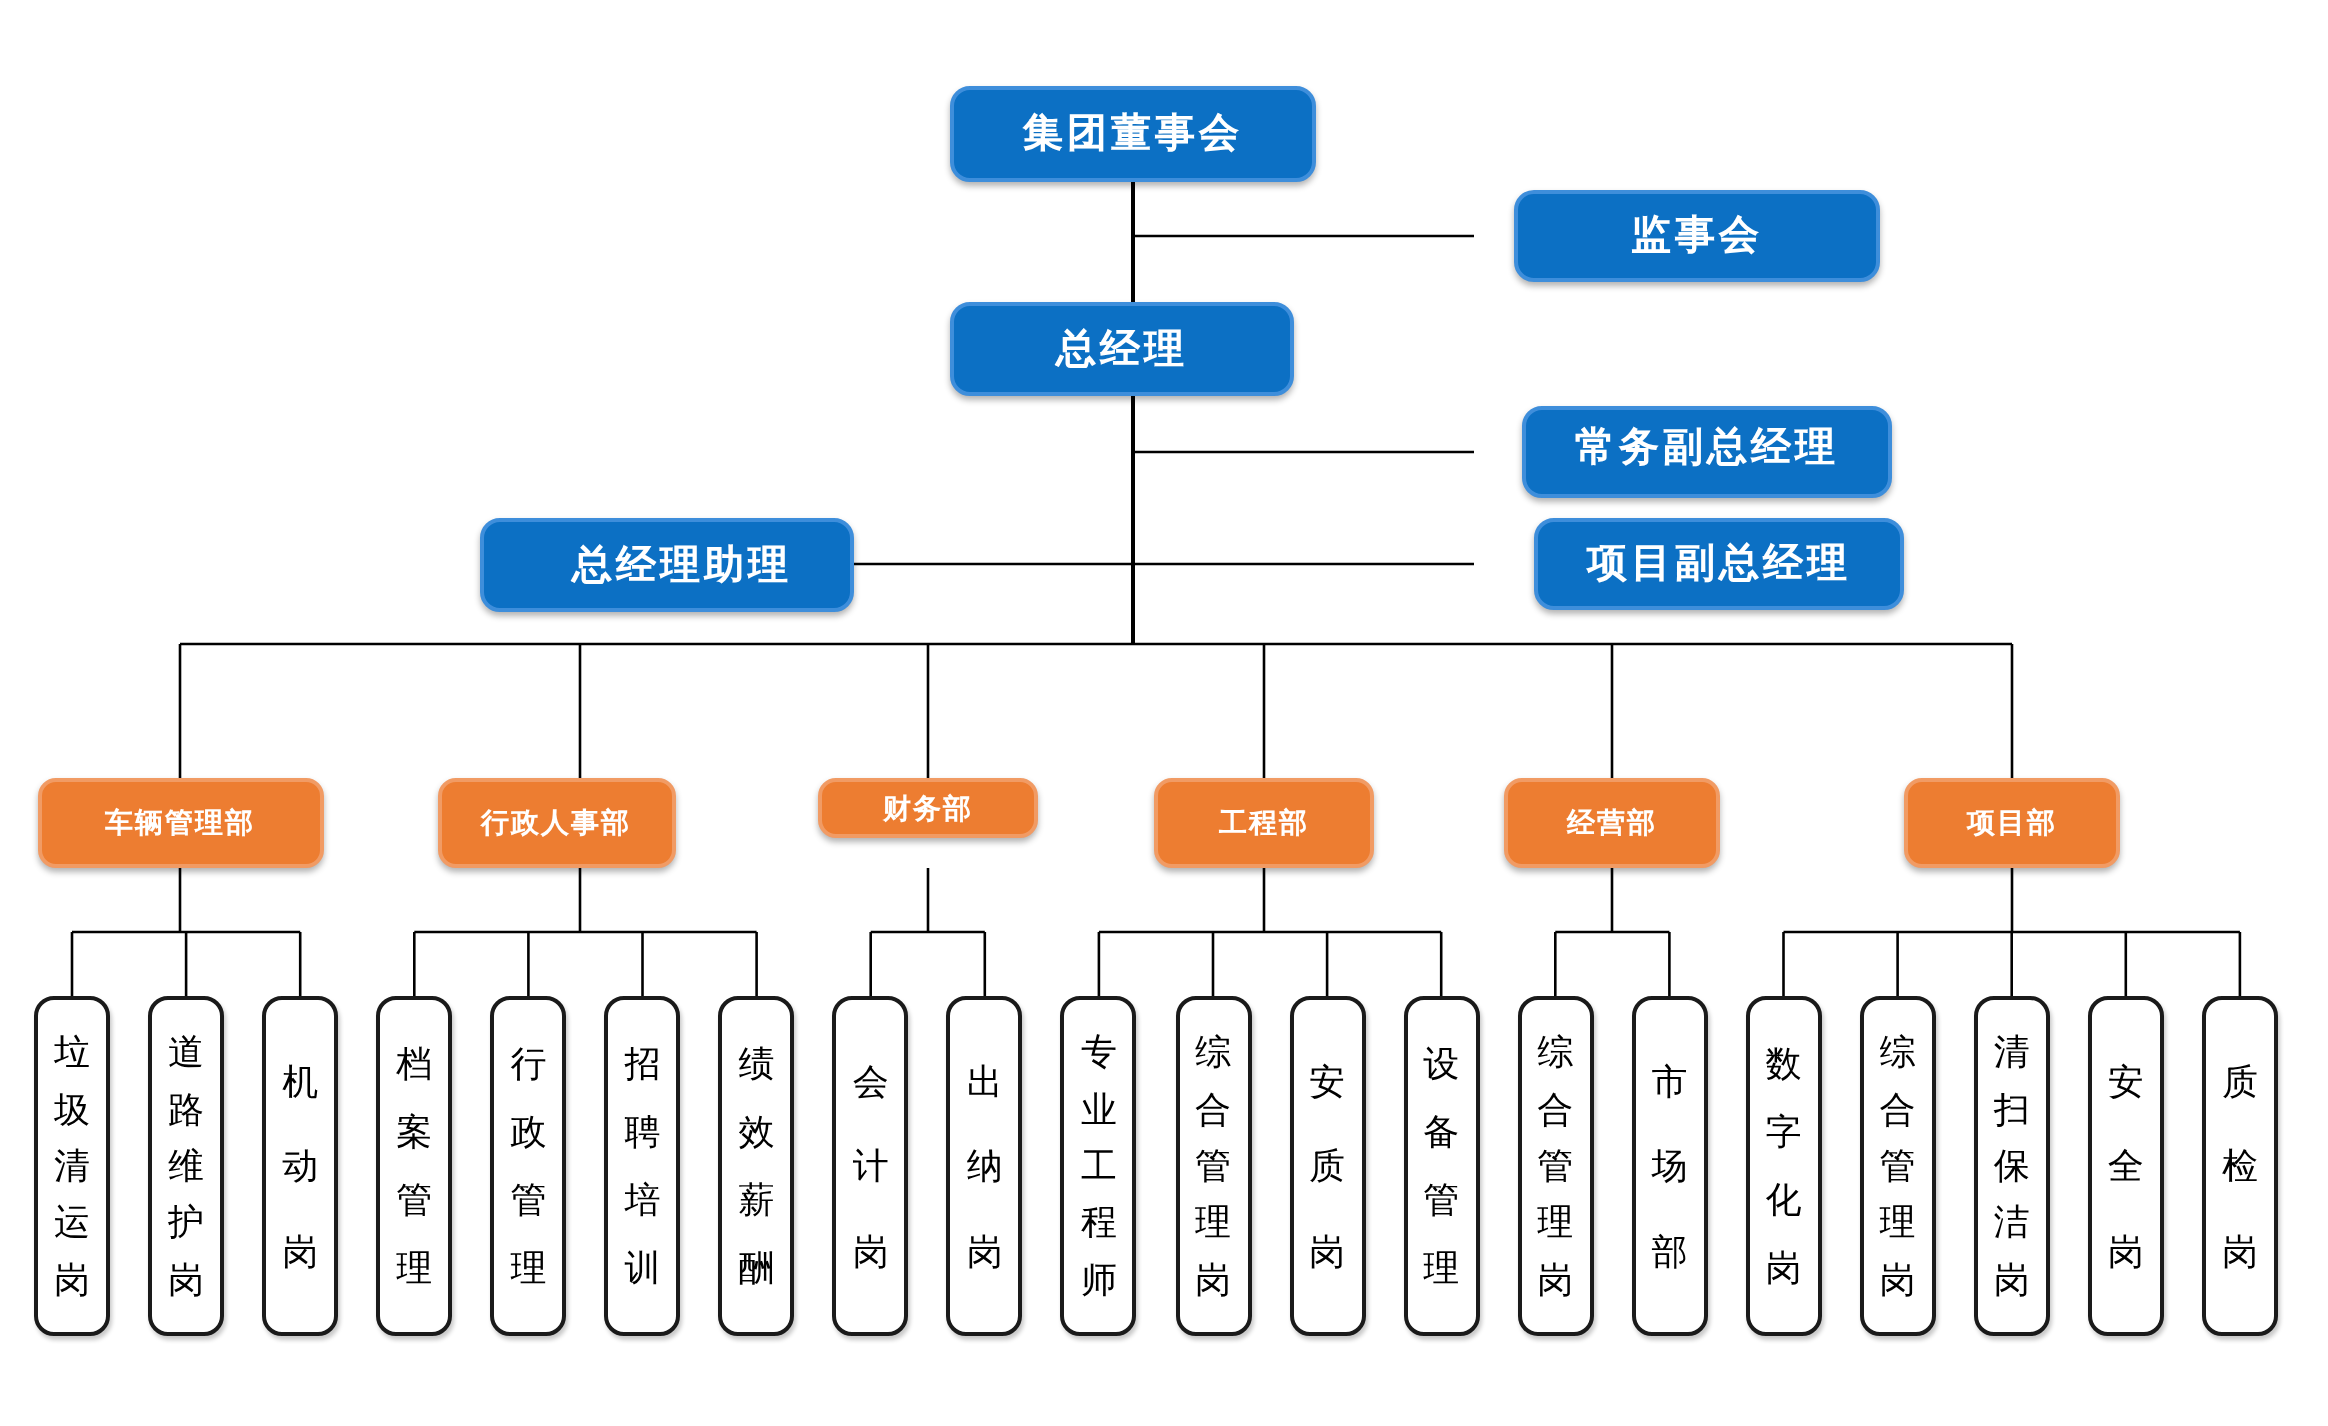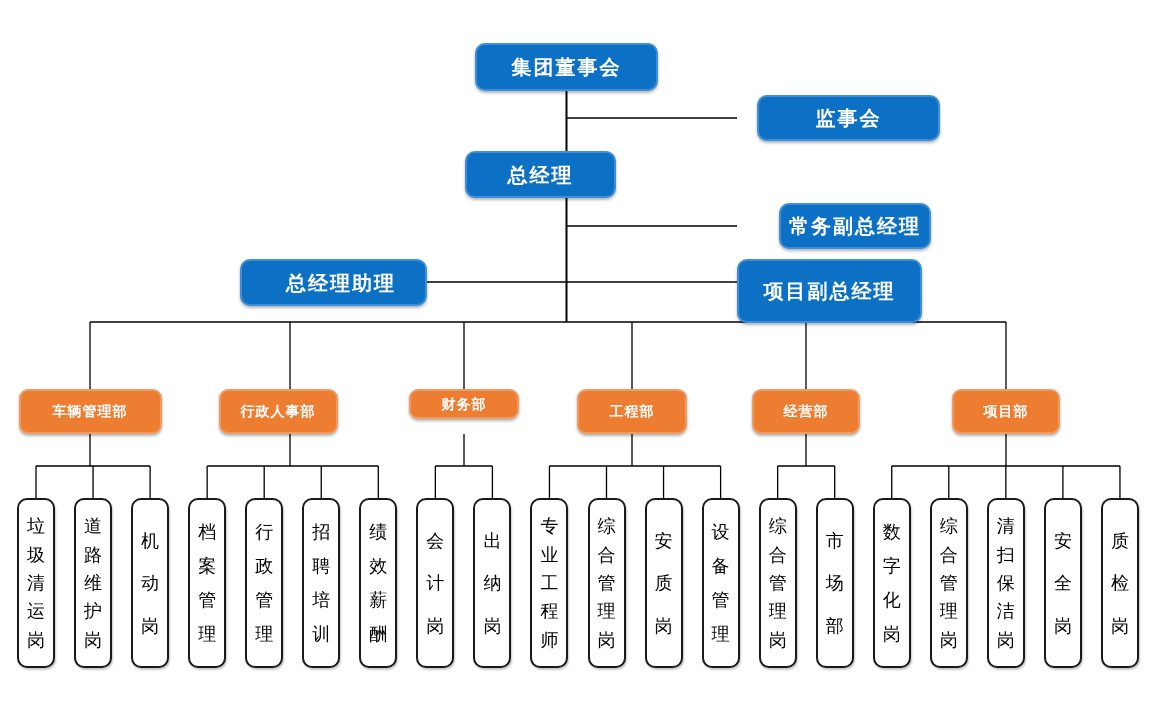--- a/index.html
+++ b/index.html
@@ -125,27 +125,27 @@
       <line x1="806" y1="322" x2="806" y2="389" stroke="#000000" stroke-width="1.3"></line>
       <line x1="1006" y1="322" x2="1006" y2="389" stroke="#000000" stroke-width="1.3"></line>
     </svg>
   <div id="nodes-layer">
       <div class="node node-exec" style="left: 475px; top: 43px; width: 183px; height: 48px;">
         <span class="node-label">集团董事会</span>
       </div>
       <div class="node node-exec" style="left: 737px; top: 95px; width: 183px; height: 46px; margin-left: 20px;">
         <span class="node-label">监事会</span>
       </div>
-      <div class="node node-exec" style="left: 465px; top: 151px; width: 151px; height: 47px;">
+      <div class="node node-exec" style="left: 475px; top: 151px; width: 172px; height: 47px;">
         <span class="node-label">总经理</span>
       </div>
-      <div class="node node-exec" style="left: 779px; top: 203px; width: 152px; height: 46px;">
+      <div class="node node-exec" style="left: 761px; top: 203px; width: 185px; height: 46px; font-family: Liberation Mono, monospace;">
         <span class="node-label">常务副总经理</span>
       </div>
-      <div class="node node-exec" style="left: 737px; top: 259px; width: 185px; height: 64px;">
+      <div class="node node-exec" style="left: 767px; top: 259px; width: 185px; height: 46px;">
         <span class="node-label">项目副总经理</span>
       </div>
       <div class="node node-exec" style="left: 240px; top: 259px; width: 187px; height: 47px; padding-left: 15px;">
         <span class="node-label">总经理助理</span>
       </div>
       <div class="node node-dept" style="left: 18.5px; top: 389px; width: 143px; height: 45px;">
         <span class="node-label">车辆管理部</span>
       </div>
       <div class="node node-pos" style="left: 17px; top: 498px; width: 38px; height: 170px;">
         <div class="vtext">

